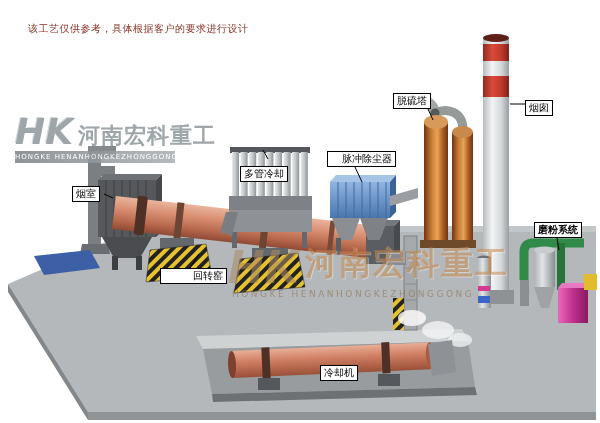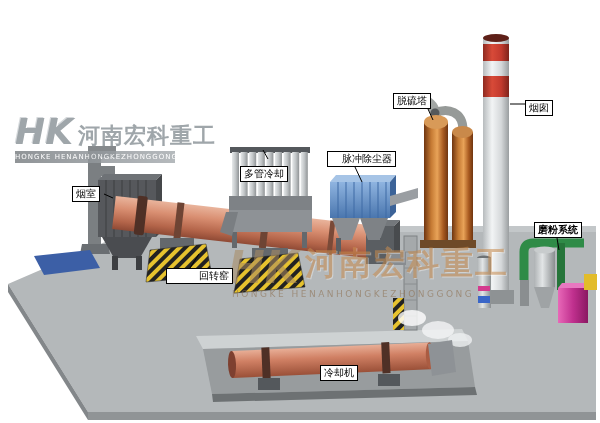--- a/index.html
+++ b/index.html
@@ -41,21 +41,21 @@
   .eq-label {
     position:absolute; z-index:6; background:#ffffff; border:1px solid #000000;
     color:#000000; font-size:10px; line-height:1; padding:2px 3px; white-space:nowrap;
   }
   #lbl-smoke   { left:72px;  top:186px;text-align:center; }
   #lbl-tubes   { left:240px; top:134px;margin-top:32px; }
   #lbl-pulse   { left:327px; top:151px;padding-left:14px; }
   #lbl-desulf  { left:393px; top:93px;  }
   #lbl-chimney { left:525px; top:100px;  }
   #lbl-grind   { left:534px; top:222px;font-weight:bold; }
-  #lbl-kiln    { left:166px; top:268px;padding-left:32px; }
+  #lbl-kiln    { left:160px; top:268px;padding-left:32px; }
   #lbl-cool    { left:320px; top:365px; }
 </style>
 </head>
 <body>
 
 <div class="stage">
 
   <svg class="scene-svg" width="600" height="423" viewBox="0 0 600 423">
     <defs>
       <linearGradient id="kilnGrad" x1="0" y1="0" x2="0" y2="1">
@@ -259,20 +259,21 @@
       <line x1="263" y1="150" x2="268" y2="159"></line>
       <line x1="355" y1="167" x2="362" y2="182"></line>
       <line x1="428" y1="109" x2="433" y2="120"></line>
       <line x1="525" y1="104" x2="510" y2="104"></line>
       <line x1="557" y1="238" x2="559" y2="250"></line>
       <line x1="190" y1="268" x2="199" y2="254"></line>
       <line x1="342" y1="376" x2="348" y2="369"></line>
     </g>
   </svg>
 
+  <div class="disclaimer">该工艺仅供参考，具体根据客户的要求进行设计</div>
 
   <div class="logo">
     <div class="logo-row">
       <span class="logo-hk">HK</span>
       <span class="logo-cn">河南宏科重工</span>
     </div>
     <div class="logo-bar">HONGKE HENANHONGKEZHONGGONG</div>
   </div>
 
   <div class="watermark">

